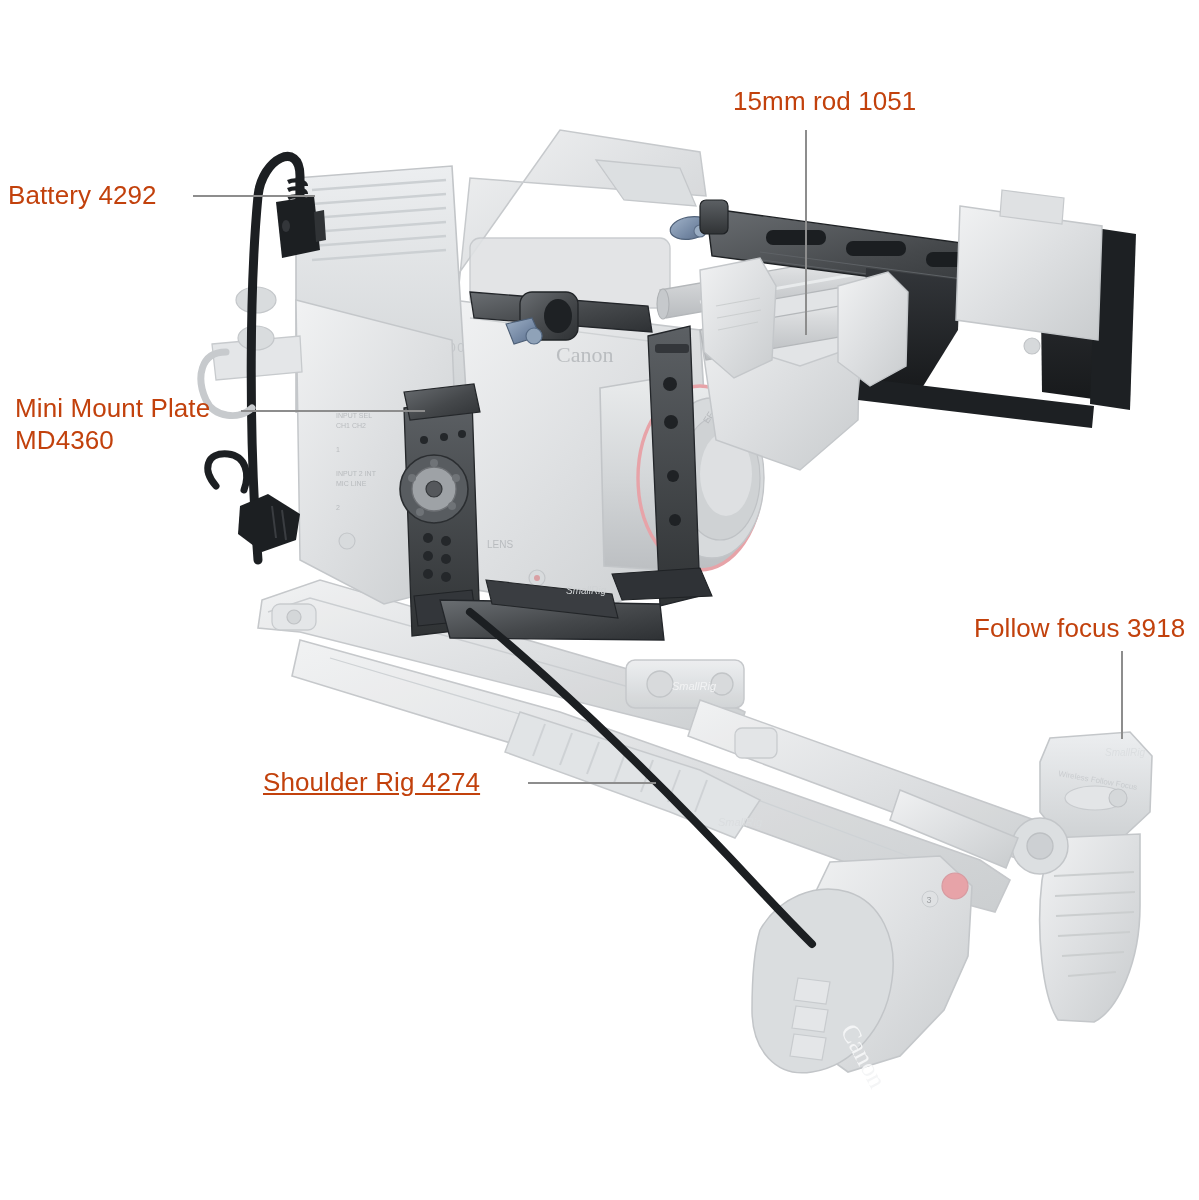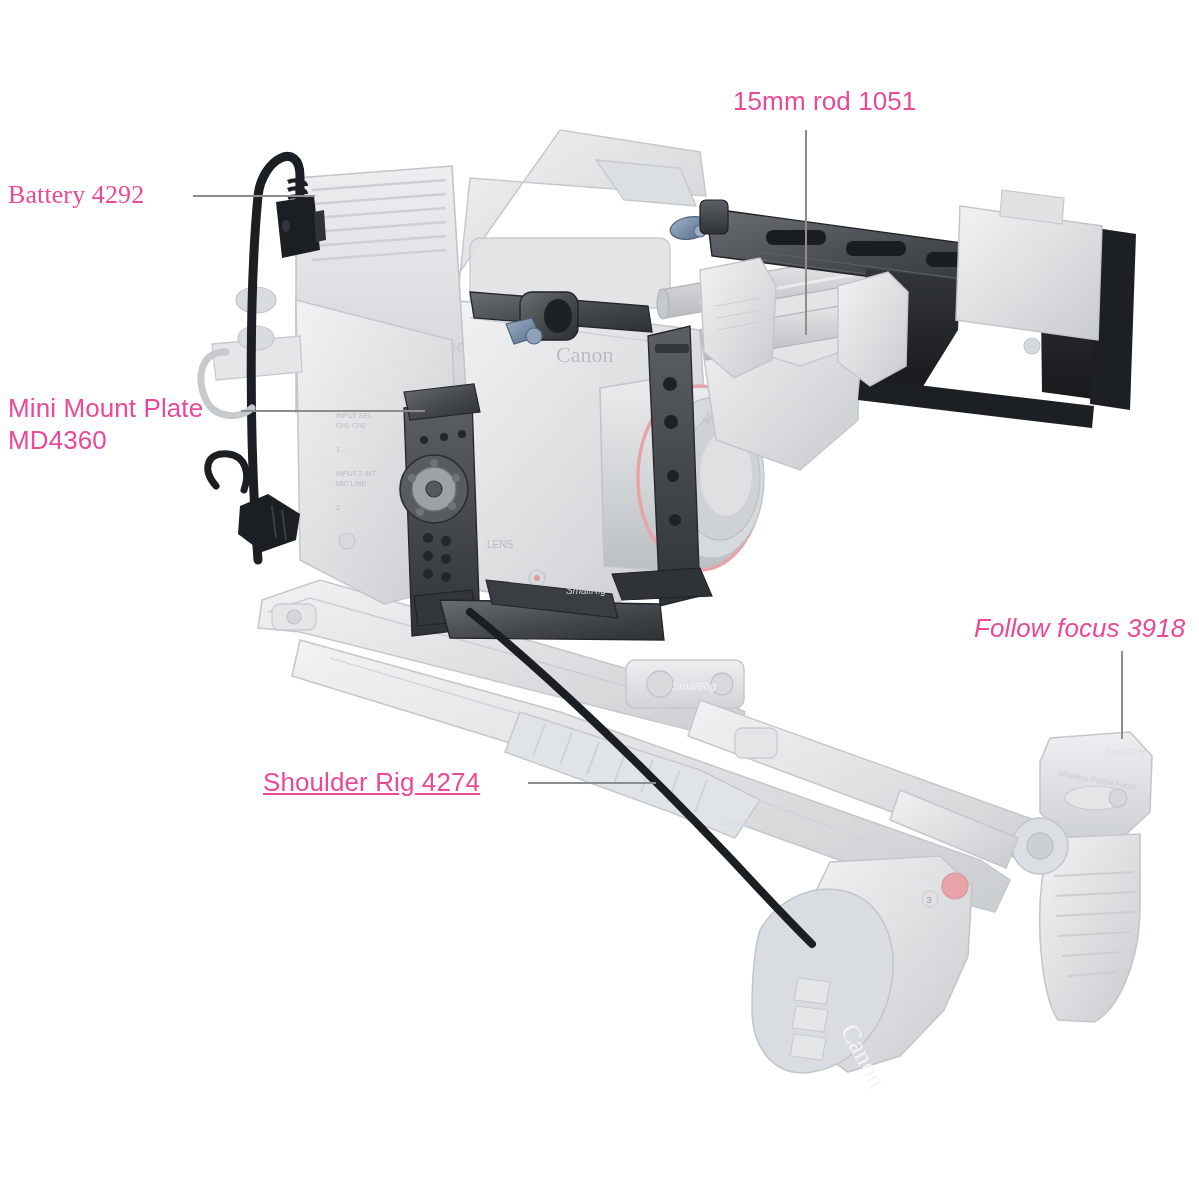--- a/index.html
+++ b/index.html
@@ -17,32 +17,32 @@
   }
   #rig-svg {
     position: absolute;
     left: 0;
     top: 0;
     width: 1199px;
     height: 1200px;
   }
   .callout {
     position: absolute;
-    color: #ec4899;
+    color: #c2410c;
     font-family: "Liberation Sans", sans-serif;
     font-size: 26px;
     line-height: 32px;
     letter-spacing: 0.1px;
     white-space: pre;
   }
-  .callout.two-line { white-space: pre-line; }
-  #label-battery { left: 8px;  top: 179px; font-family: Liberation Serif, serif; }
+  .callout.two-line { white-space: pre-line; margin-left: 7px; }
+  #label-battery { left: 8px;  top: 179px; }
   #label-mini-mount { left: 8px; top: 392px; }
   #label-rod { left: 733px; top: 85px; }
-  #label-follow-focus { left: 974px; top: 612px; font-style: italic; }
+  #label-follow-focus { left: 974px; top: 612px; }
   #label-shoulder { left: 263px; top: 766px; text-decoration: underline; }
   .leader {
     position: absolute;
     background: #8d8d8d;
   }
   .leader.h { height: 1.6px; }
   .leader.v { width: 1.6px; }
   #leader-battery   { left: 193px; top: 195px; width: 122px; }
   #leader-mini      { left: 241px; top: 410px; width: 184px; }
   #leader-rod       { left: 805px; top: 130px; height: 205px; }

